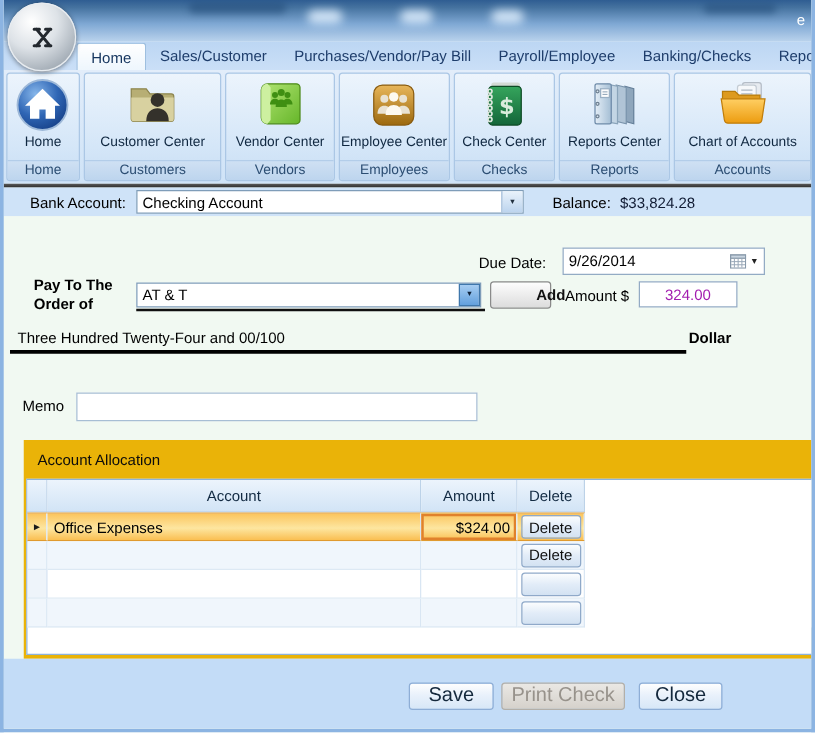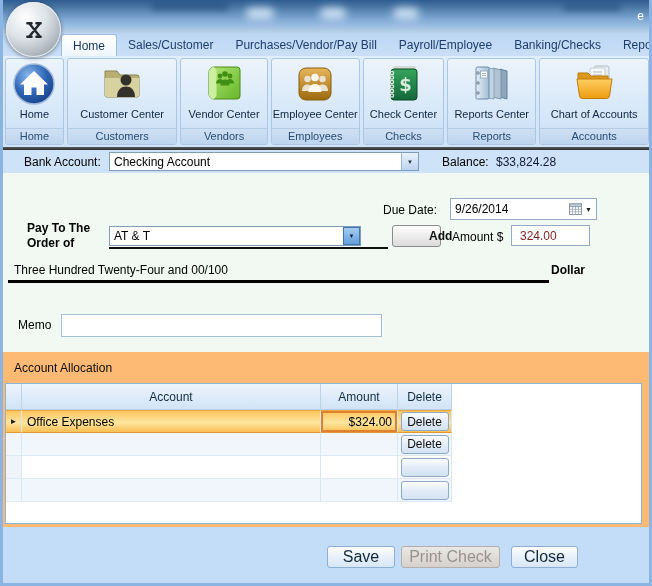--- a/index.html
+++ b/index.html
@@ -49,42 +49,42 @@
   .combo-btn{ width:17px; flex:none; display:flex; align-items:center; justify-content:center;
               font-size:6px; color:#21303f; background:linear-gradient(#e9f2fb,#bcd4ee); border-left:1px solid #9ab8d8; }
   .combo-btn.blue{ background:linear-gradient(#a6cdf2,#63a0dd); border:1px solid #3f77ac; color:#0d2038; }
   .bank-combo{ position:absolute; left:106px; top:2px; width:310px; height:19px;justify-content:center; }
   .balance-label{ position:absolute; left:439px; top:5px; }
   .balance-value{ position:absolute; left:493px; top:5px; color:#101b33; }
 
   
   .checkpanel{ position:absolute; top:173px; left:0; right:0; height:179px; background:#f1f9f2; font-size:12px; color:#000; }
   .duedate-label{ position:absolute; left:380px; top:30px; }
-  .date-field{ position:absolute; left:447px; top:25px; width:147px; height:22px; background:#fff;
+  .date-field{ position:absolute; left:447px; top:25px; width:162px; height:22px; background:#fff;
                border:1px solid #93abc4; display:flex; align-items:center; padding:0 4px; }
   .date-text{ flex:1; font-size:12px; }
   .date-caret{ font-size:7px; color:#222; margin-left:3px; }
   .pay-label{ position:absolute; left:24px; top:48px; font-weight:bold; line-height:15px; }
-  .payee-combo{ position:absolute; left:106px; top:53px; width:252px; height:20px; }
+  .payee-combo{ position:absolute; left:106px; top:53px; width:276px; height:20px; }
   .payee-underline{ position:absolute; left:106px; top:74px; width:279px; height:2px; background:#101010; }
   .add-btn{ position:absolute; left:389px; top:52px; width:49px; height:22px;
             background:linear-gradient(#fdfdfd,#dcdcdc); border:1px solid #8a8a8a; border-radius:3px;
             font-size:12px; font-weight:bold; color:#111; font-family:"Liberation Sans",sans-serif;padding-left:36px; }
   .amount-label{ position:absolute; left:449px; top:57px; }
   .amount-input{ position:absolute; left:508px; top:52px; width:79px; height:21px; border:1px solid #93abc4;
-                 font-size:12px; padding:0 8px; font-family:"Liberation Sans",sans-serif; color:#7f1d1d; }
+                 font-size:12px; padding:0 20px; font-family:"Liberation Sans",sans-serif; color:#a21caf; }
   .written-text{ position:absolute; left:11px; top:90px; color:#000; }
   .written-rule{ position:absolute; left:5px; top:107px; width:541px; height:3px; background:#000; }
   .dollar-label{ position:absolute; left:548px; top:90px; font-weight:bold; }
   .memo-label{ position:absolute; left:15px; top:145px; }
   .memo-input{ position:absolute; left:58px; top:141px; width:321px; height:23px; border:1px solid #a7bed4;
                font-size:12px; padding:0 4px; font-family:"Liberation Sans",sans-serif; }
 
   
-  .allocsection{ position:absolute; top:352px; left:0; right:0; height:175px; background:#fdba74; font-size:12px; }
+  .allocsection{ position:absolute; top:352px; left:16px; right:0; height:175px; background:#eab308; font-size:12px; }
   .alloc-title{ position:absolute; left:11px; top:9px; color:#0c0c0c; }
   .alloc-table{ position:absolute; left:2px; top:31px; width:637px; height:141px; background:#fff; border:1px solid #8db3dc; }
   .thead{ display:flex; height:26px; }
   .th{ background:linear-gradient(#ecf4fc,#d2e4f6); border-right:1px solid #bcd2e8; border-bottom:1px solid #b5cde6;
        display:flex; align-items:center; justify-content:center; color:#122a42; }
   .trow{ display:flex; height:23px; }
   .td{ border-right:1px solid #d9e6f3; border-bottom:1px solid #dde9f4; display:flex; align-items:center;
        padding:0 5px; overflow:hidden; white-space:nowrap; color:#000; }
   .c-hdr{ width:16px; flex:none; padding:0; justify-content:center; }
   .c-acct{ width:299px; flex:none; }

